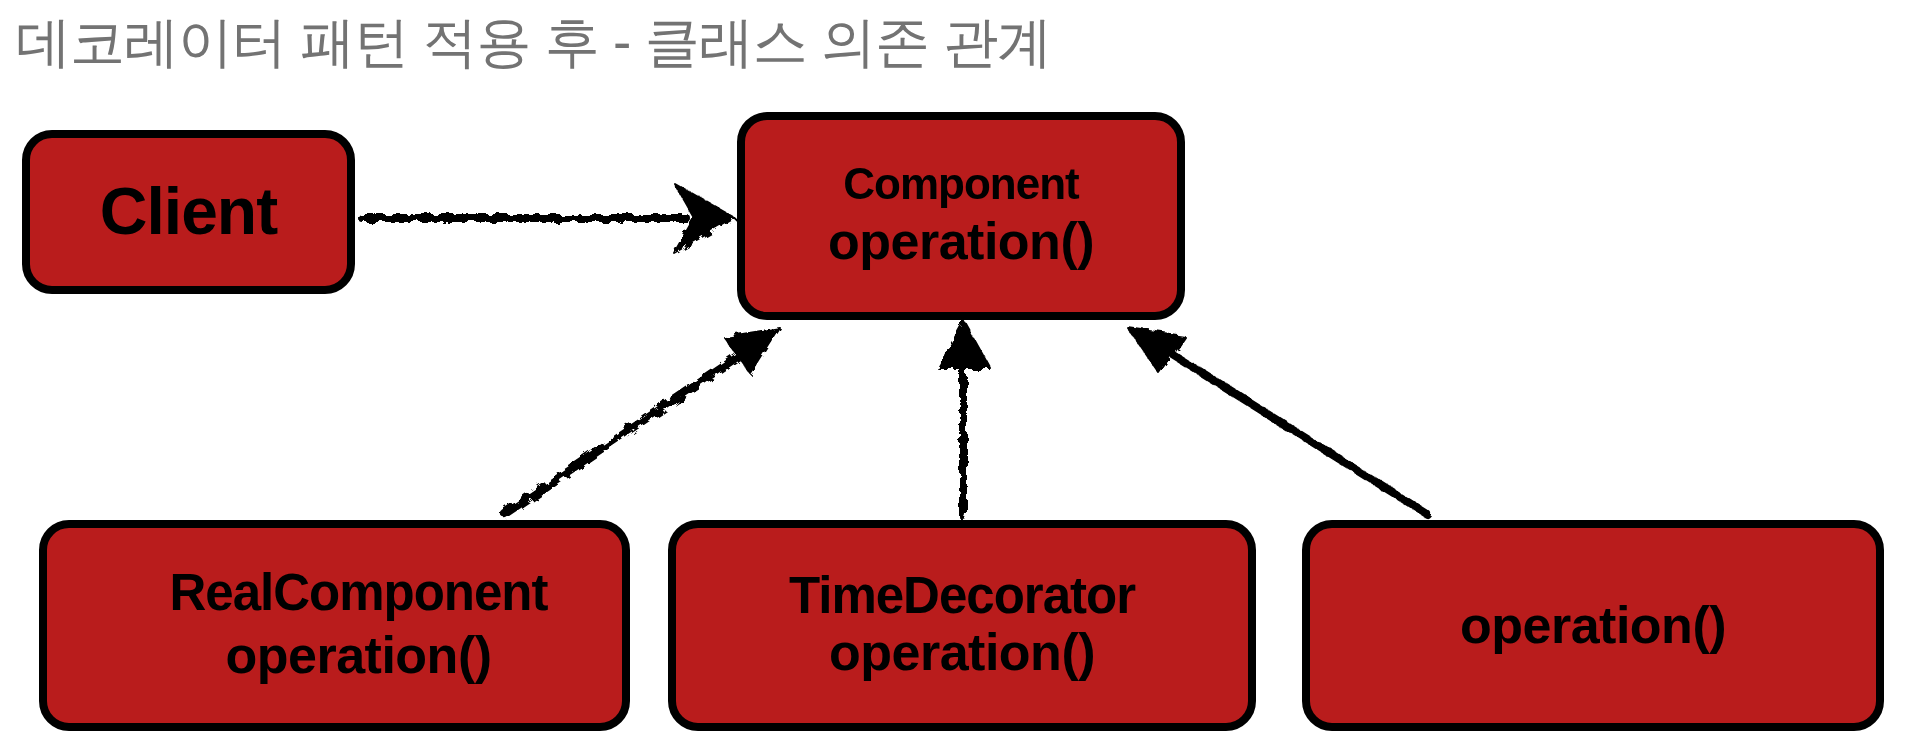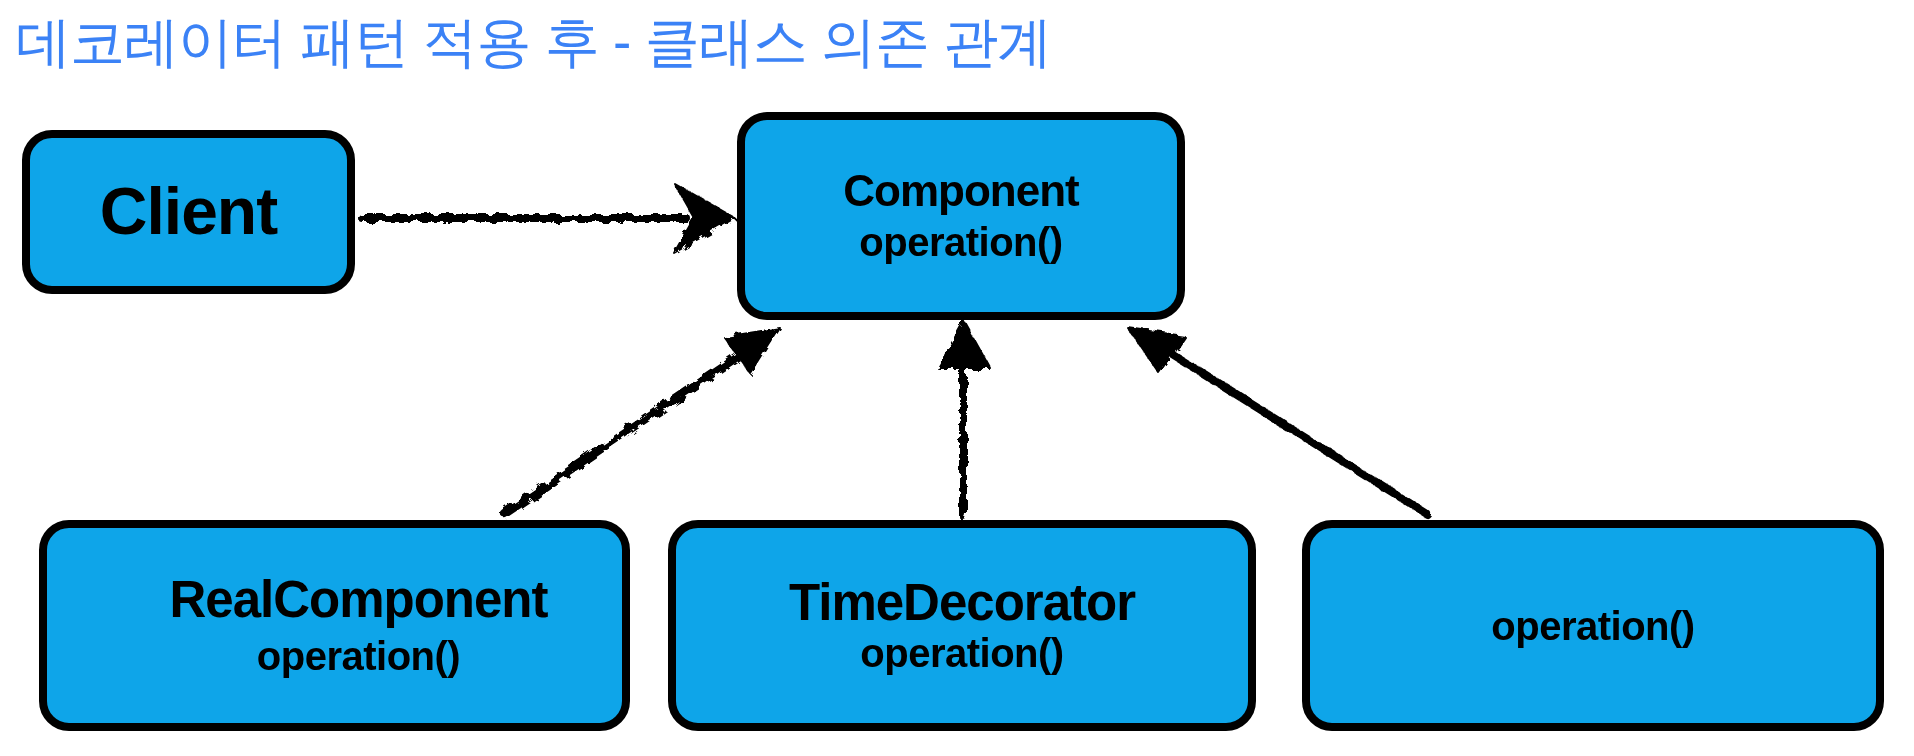--- a/index.html
+++ b/index.html
@@ -16,45 +16,45 @@
     font-family: "Liberation Sans", "DejaVu Sans", sans-serif;
     color: #000000;
   }
   .diagram-title {
     position: absolute;
     left: 16px;
     top: 6px;
     font-size: 55px;
     font-weight: 500;
     letter-spacing: -1px;
-    color: #3b82f6;
+    color: #737373;
     white-space: nowrap;
   }
   .class-box {
     position: absolute;
     box-sizing: border-box;
-    background: #0ea5e9;
+    background: #b91c1c;
     border: 8px solid #000000;
     border-radius: 30px;
     display: flex;
     flex-direction: column;
     align-items: center;
     justify-content: center;
     text-align: center;
     z-index: 2;
   }
   .class-name {
     font-weight: bold;
     line-height: 1.08;
     letter-spacing: -1px;
     white-space: nowrap;
   }
   .class-method {
     font-weight: bold;
-    font-size: 40px;
+    font-size: 52px;
     line-height: 1.15;
     letter-spacing: -0.5px;
     white-space: nowrap;
   }
   .box-client        { left: 22px;   top: 130px; width: 333px; height: 164px; }
   .box-client .class-name { font-size: 66px; }
   .box-component     { left: 737px;  top: 112px; width: 448px; height: 208px; gap: 4px; }
   .box-component .class-name { font-size: 44px; }
   .box-real          { left: 39px;   top: 520px; width: 591px; height: 211px; gap: 6px; padding-left: 48px; }
   .box-time          { left: 668px;  top: 520px; width: 588px; height: 211px; }

